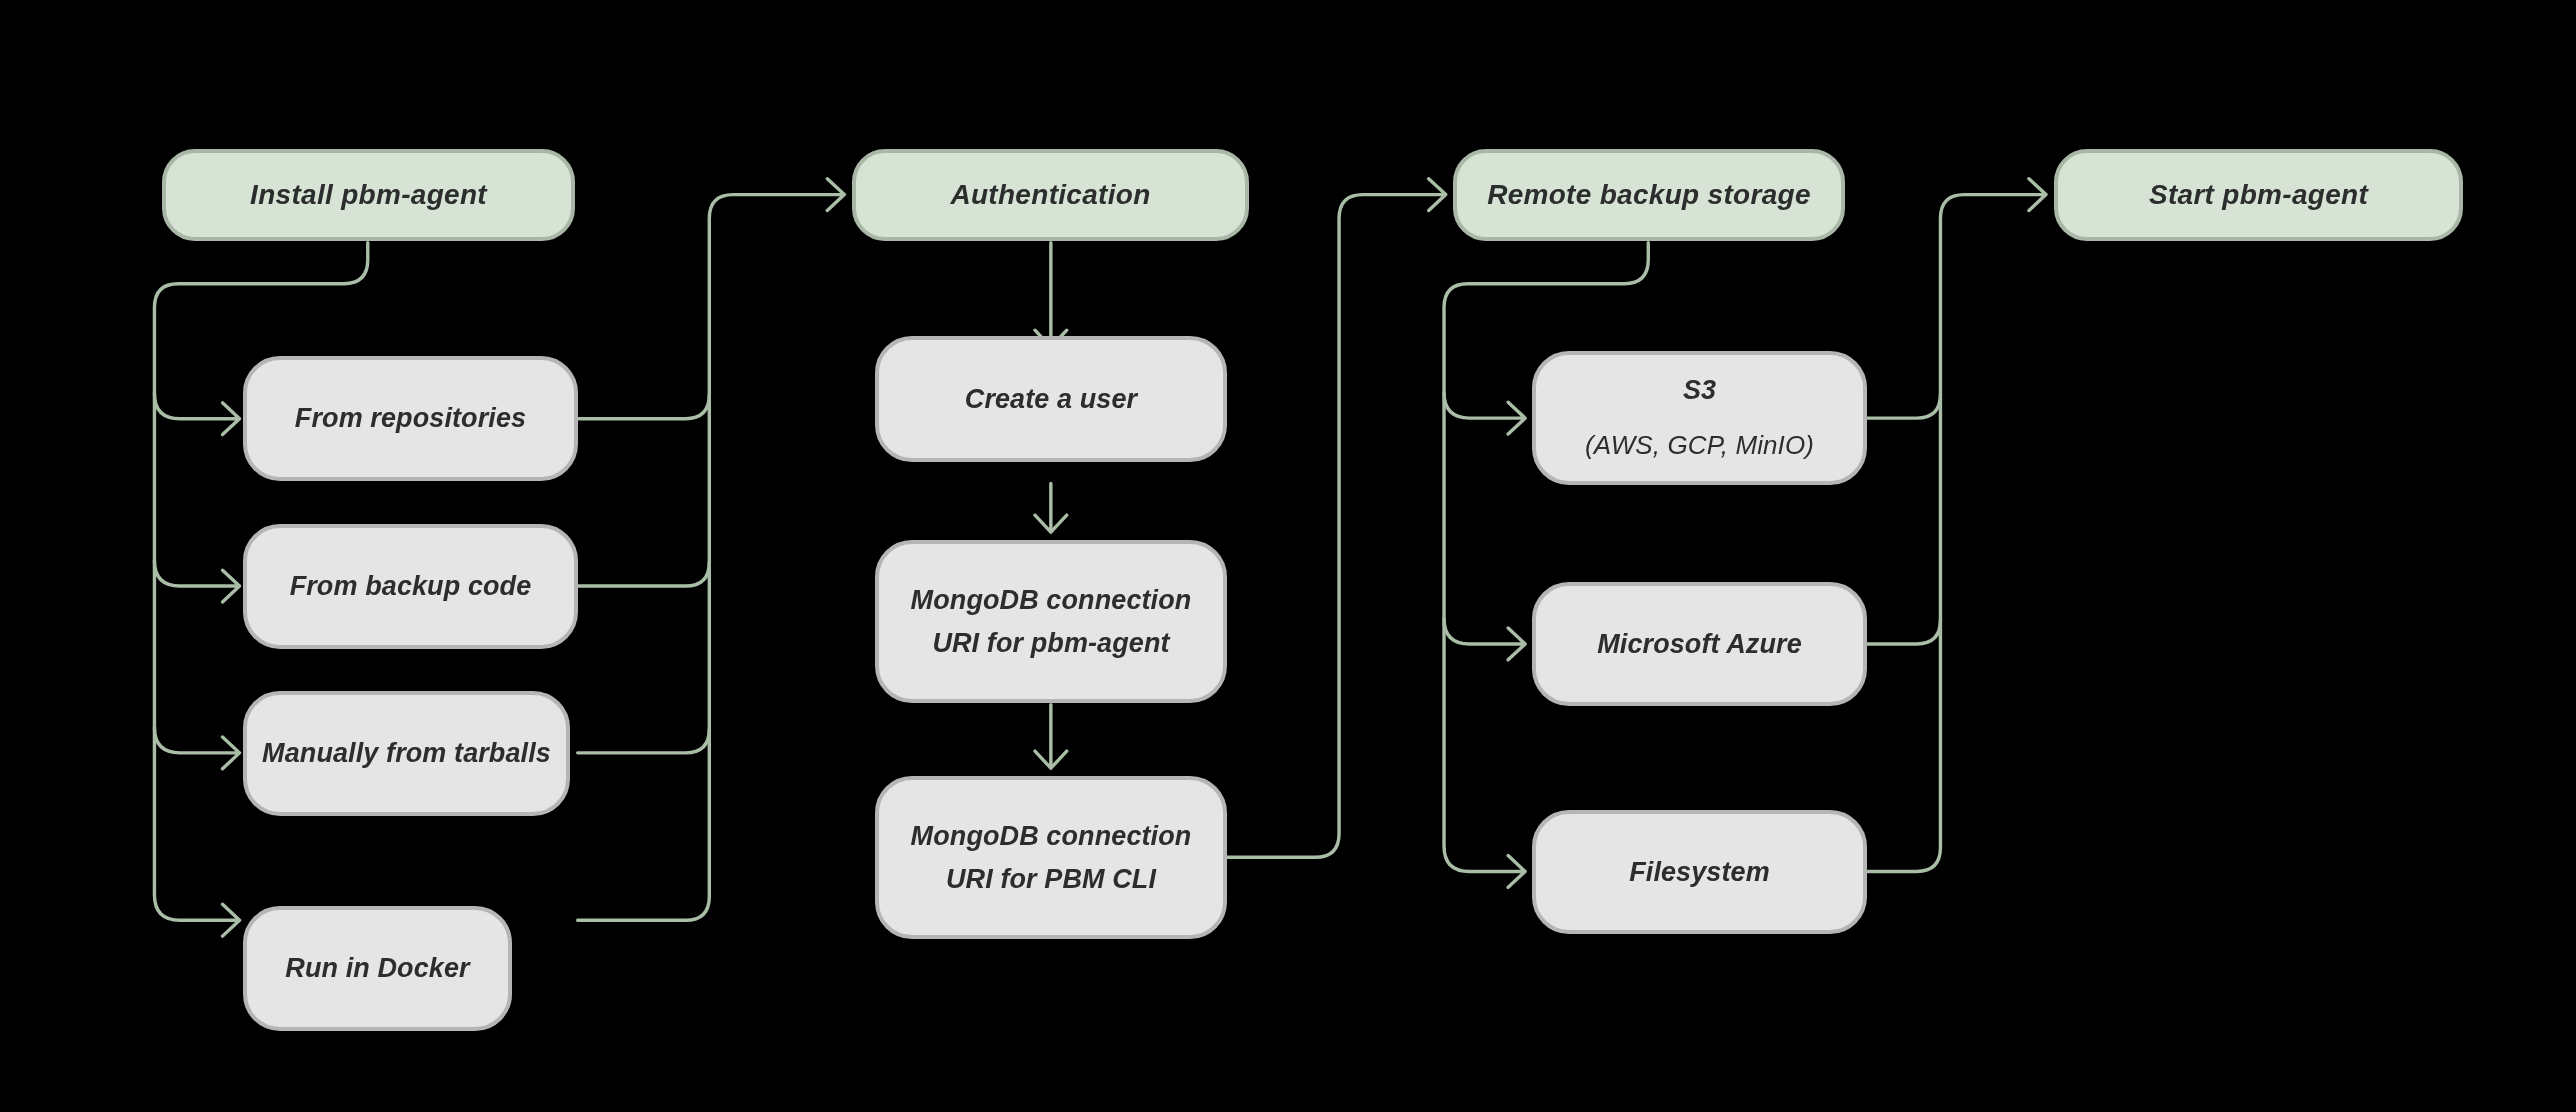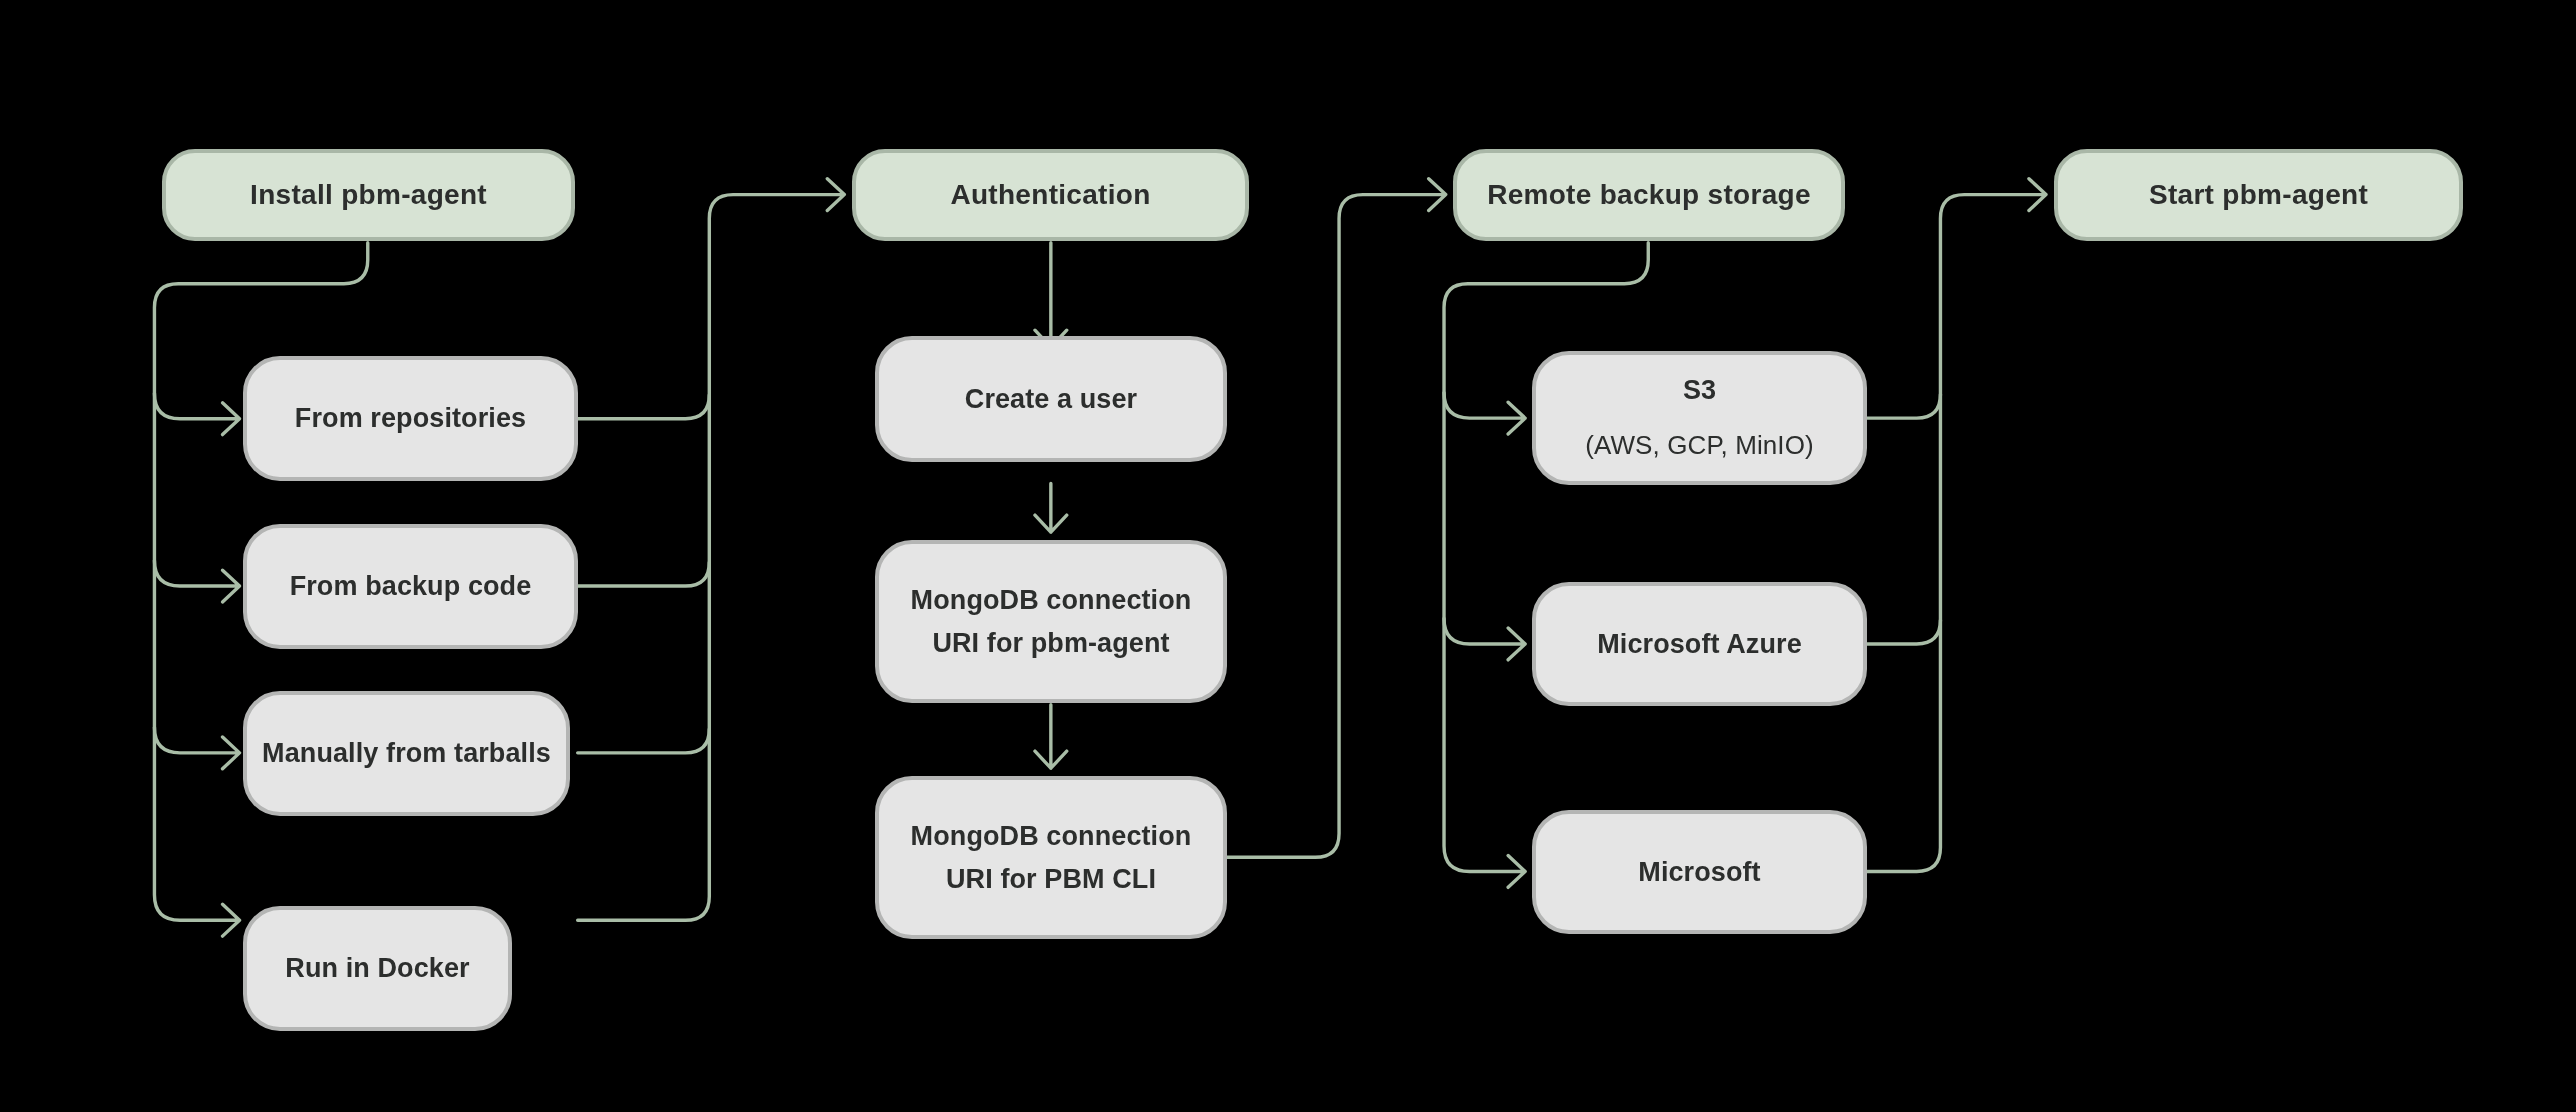--- a/index.html
+++ b/index.html
@@ -9,21 +9,21 @@
     font-family:"Liberation Sans", sans-serif;
   }
   svg.connectors{position:absolute;left:0;top:0;width:2576px;height:1112px;}
   path.line{
     fill:none;stroke:var(--connector,#a9bda7);stroke-width:6;
     stroke-linecap:round;stroke-linejoin:round;
   }
   .node{
     position:absolute;box-sizing:border-box;
     display:flex;flex-direction:column;align-items:center;justify-content:center;
-    text-align:center;color:var(--text,#2c2e2d);font-weight:700;
+    text-align:center;color:var(--text,#2c2e2d);font-weight:700;font-style:italic;
   }
   .node.green{
     background:var(--green-fill,#d7e3d4);
     border:4.5px solid var(--green-border,#a9b7a7);
     border-radius:33px;font-size:28px;letter-spacing:0.3px;
   }
   .node.gray{
     background:var(--gray-fill,#e5e5e5);
     border:4.5px solid var(--gray-border,#b4b5b4);
     border-radius:37px;font-size:27px;line-height:43px;letter-spacing:0.1px;
@@ -101,17 +101,17 @@
   </div>
 
   <div class="node gray" style="left:1532px;top:351px;width:335px;height:134px">
     <span>S3</span>
     <span class="sub">(AWS, GCP, MinIO)</span>
   </div>
   <div class="node gray" style="left:1532px;top:582px;width:335px;height:124px">
     <span>Microsoft Azure</span>
   </div>
   <div class="node gray" style="left:1532px;top:810px;width:335px;height:124px">
-    <span>Microsoft</span>
+    <span>Filesystem</span>
   </div>
 
 </div>
 
 
 </body></html>

